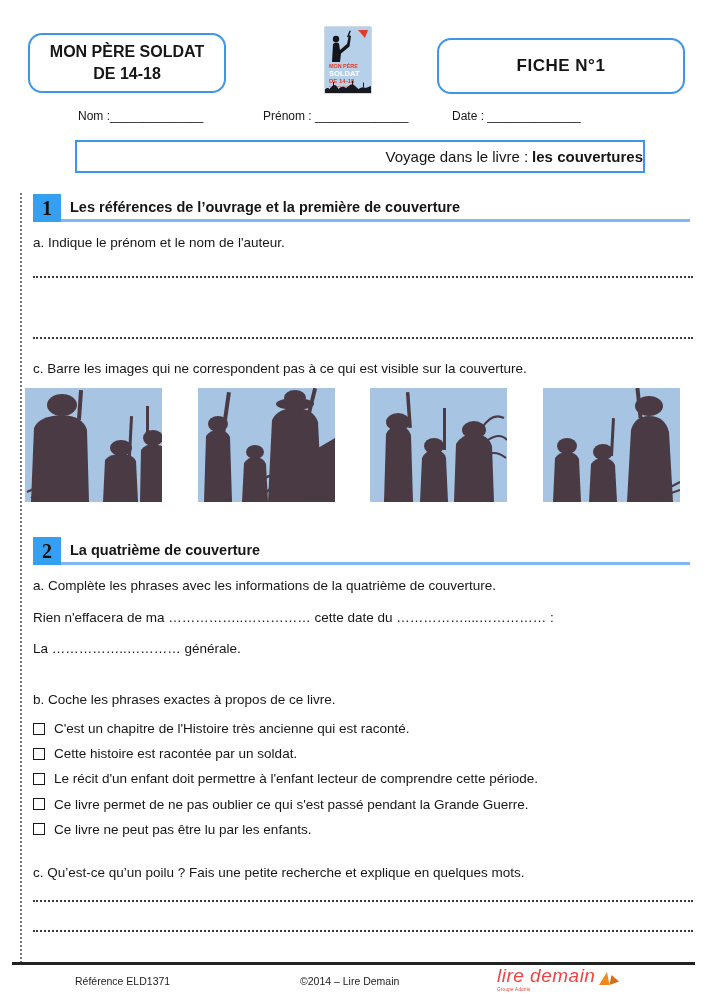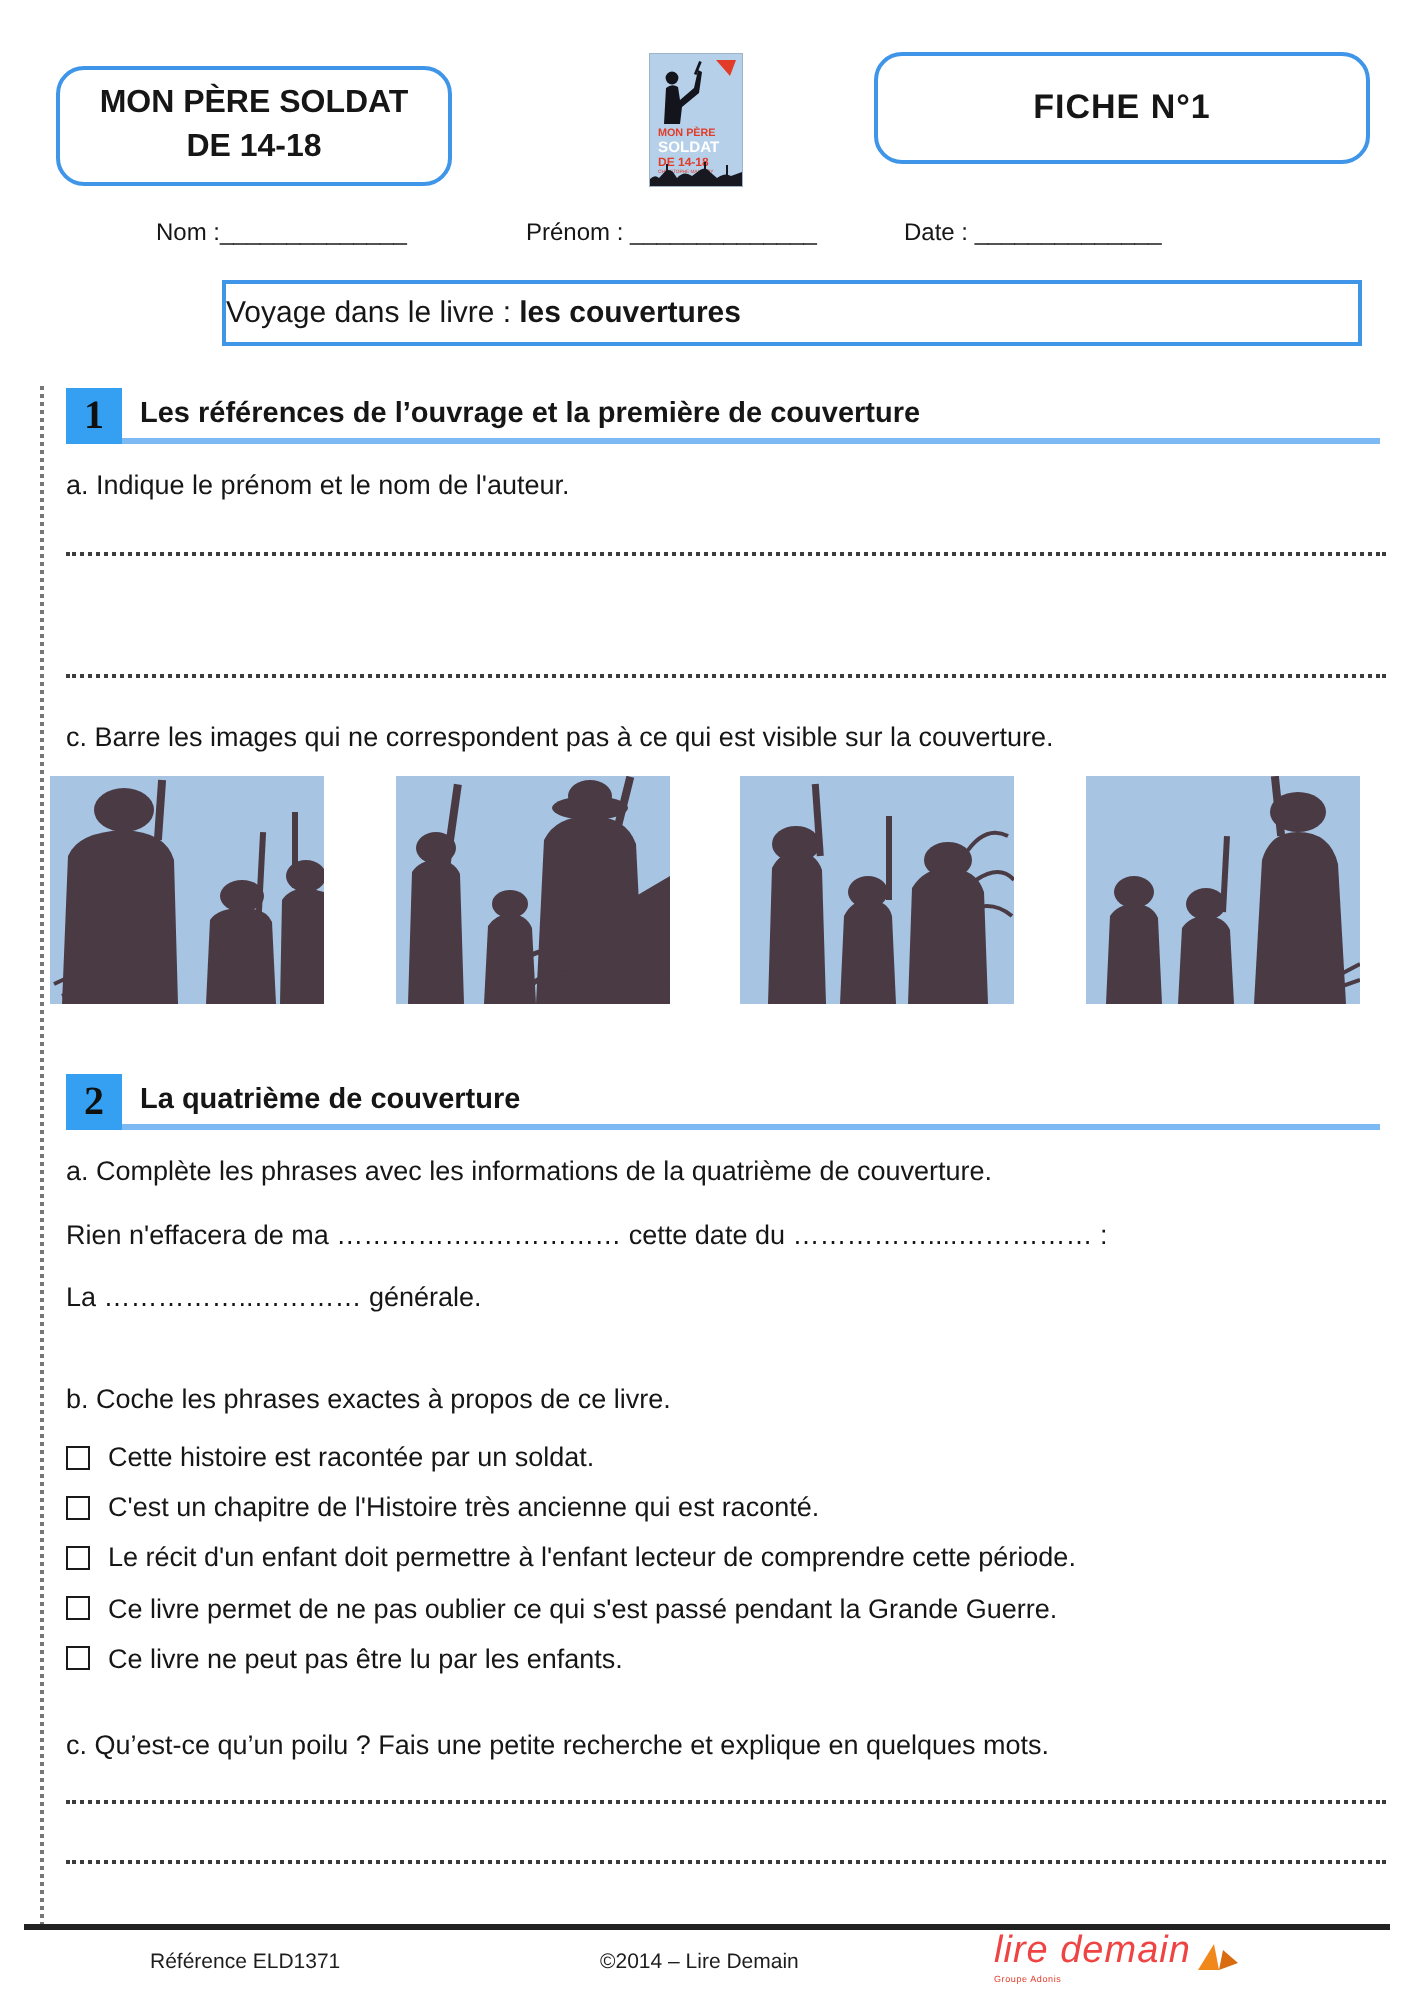--- a/index.html
+++ b/index.html
@@ -8,30 +8,30 @@
     font-family:"Liberation Sans",sans-serif;color:var(--text);
     overflow:hidden;margin:0 auto;
   }
   
   .hbox{
     position:absolute;border:2.5px solid var(--accent);border-radius:14px;
     display:flex;align-items:center;justify-content:center;text-align:center;
     font-weight:bold;background:#fff;
   }
   .hbox-left{left:28px;top:33px;width:194px;height:56px;font-size:16px;line-height:1.35;}
-  .hbox-right{left:437px;top:26px;width:244px;height:52px;font-size:17px;letter-spacing:.5px;}
+  .hbox-right{left:437px;top:38px;width:244px;height:52px;font-size:17px;letter-spacing:.5px;}
   .cover{position:absolute;left:325px;top:27px;width:46px;height:66px;box-shadow:0 0 0 .5px #9db4c8;}
   
   .ident{position:absolute;top:109px;font-size:12px;white-space:pre;}
   .ident.nom{left:78px;} .ident.prenom{left:263px;} .ident.date{left:452px;}
   
   .banner{
     position:absolute;left:75px;top:140px;width:566px;height:29px;
-    border:2px solid var(--accent);display:flex;align-items:center;justify-content:flex-start;
-    font-size:15px;background:#fff;margin-left:36px;
+    border:2px solid var(--accent);display:flex;align-items:center;justify-content:flex-end;
+    font-size:15px;background:#fff;
   }
   .banner b{margin-left:4px;}
   
   .vline{position:absolute;left:20px;top:193px;height:770px;width:0;border-left:2px dotted #777;}
   
   .badge{
     position:absolute;left:33px;width:28px;height:28px;background:var(--badge);
     display:flex;align-items:center;justify-content:center;
     font-family:"Liberation Serif",serif;font-size:20px;font-weight:600;color:#10100f;z-index:2;
   }
@@ -177,25 +177,25 @@
 
   <div class="q" style="top:578px;">a. Complète les phrases avec les informations de la quatrième de couverture.</div>
   <div class="q" style="top:610px;">Rien n'effacera de ma ……………..…………… cette date du ……………....…………… :</div>
   <div class="q" style="top:641px;">La ……………..………… générale.</div>
 
   <div class="q" style="top:692px;">b. Coche les phrases exactes à propos de ce livre.</div>
 
   <div class="opts">
     <div class="opt">
       <span class="cb"></span>
+      <span>C'est un chapitre de l'Histoire très ancienne qui est raconté.</span>
+    </div>
+    <div class="opt">
+      <span class="cb"></span>
       <span>Cette histoire est racontée par un soldat.</span>
-    </div>
-    <div class="opt">
-      <span class="cb"></span>
-      <span>C'est un chapitre de l'Histoire très ancienne qui est raconté.</span>
     </div>
     <div class="opt">
       <span class="cb"></span>
       <span>Le récit d'un enfant doit permettre à l'enfant lecteur de comprendre cette période.</span>
     </div>
     <div class="opt">
       <span class="cb"></span>
       <span>Ce livre permet de ne pas oublier ce qui s'est passé pendant la Grande Guerre.</span>
     </div>
     <div class="opt">

